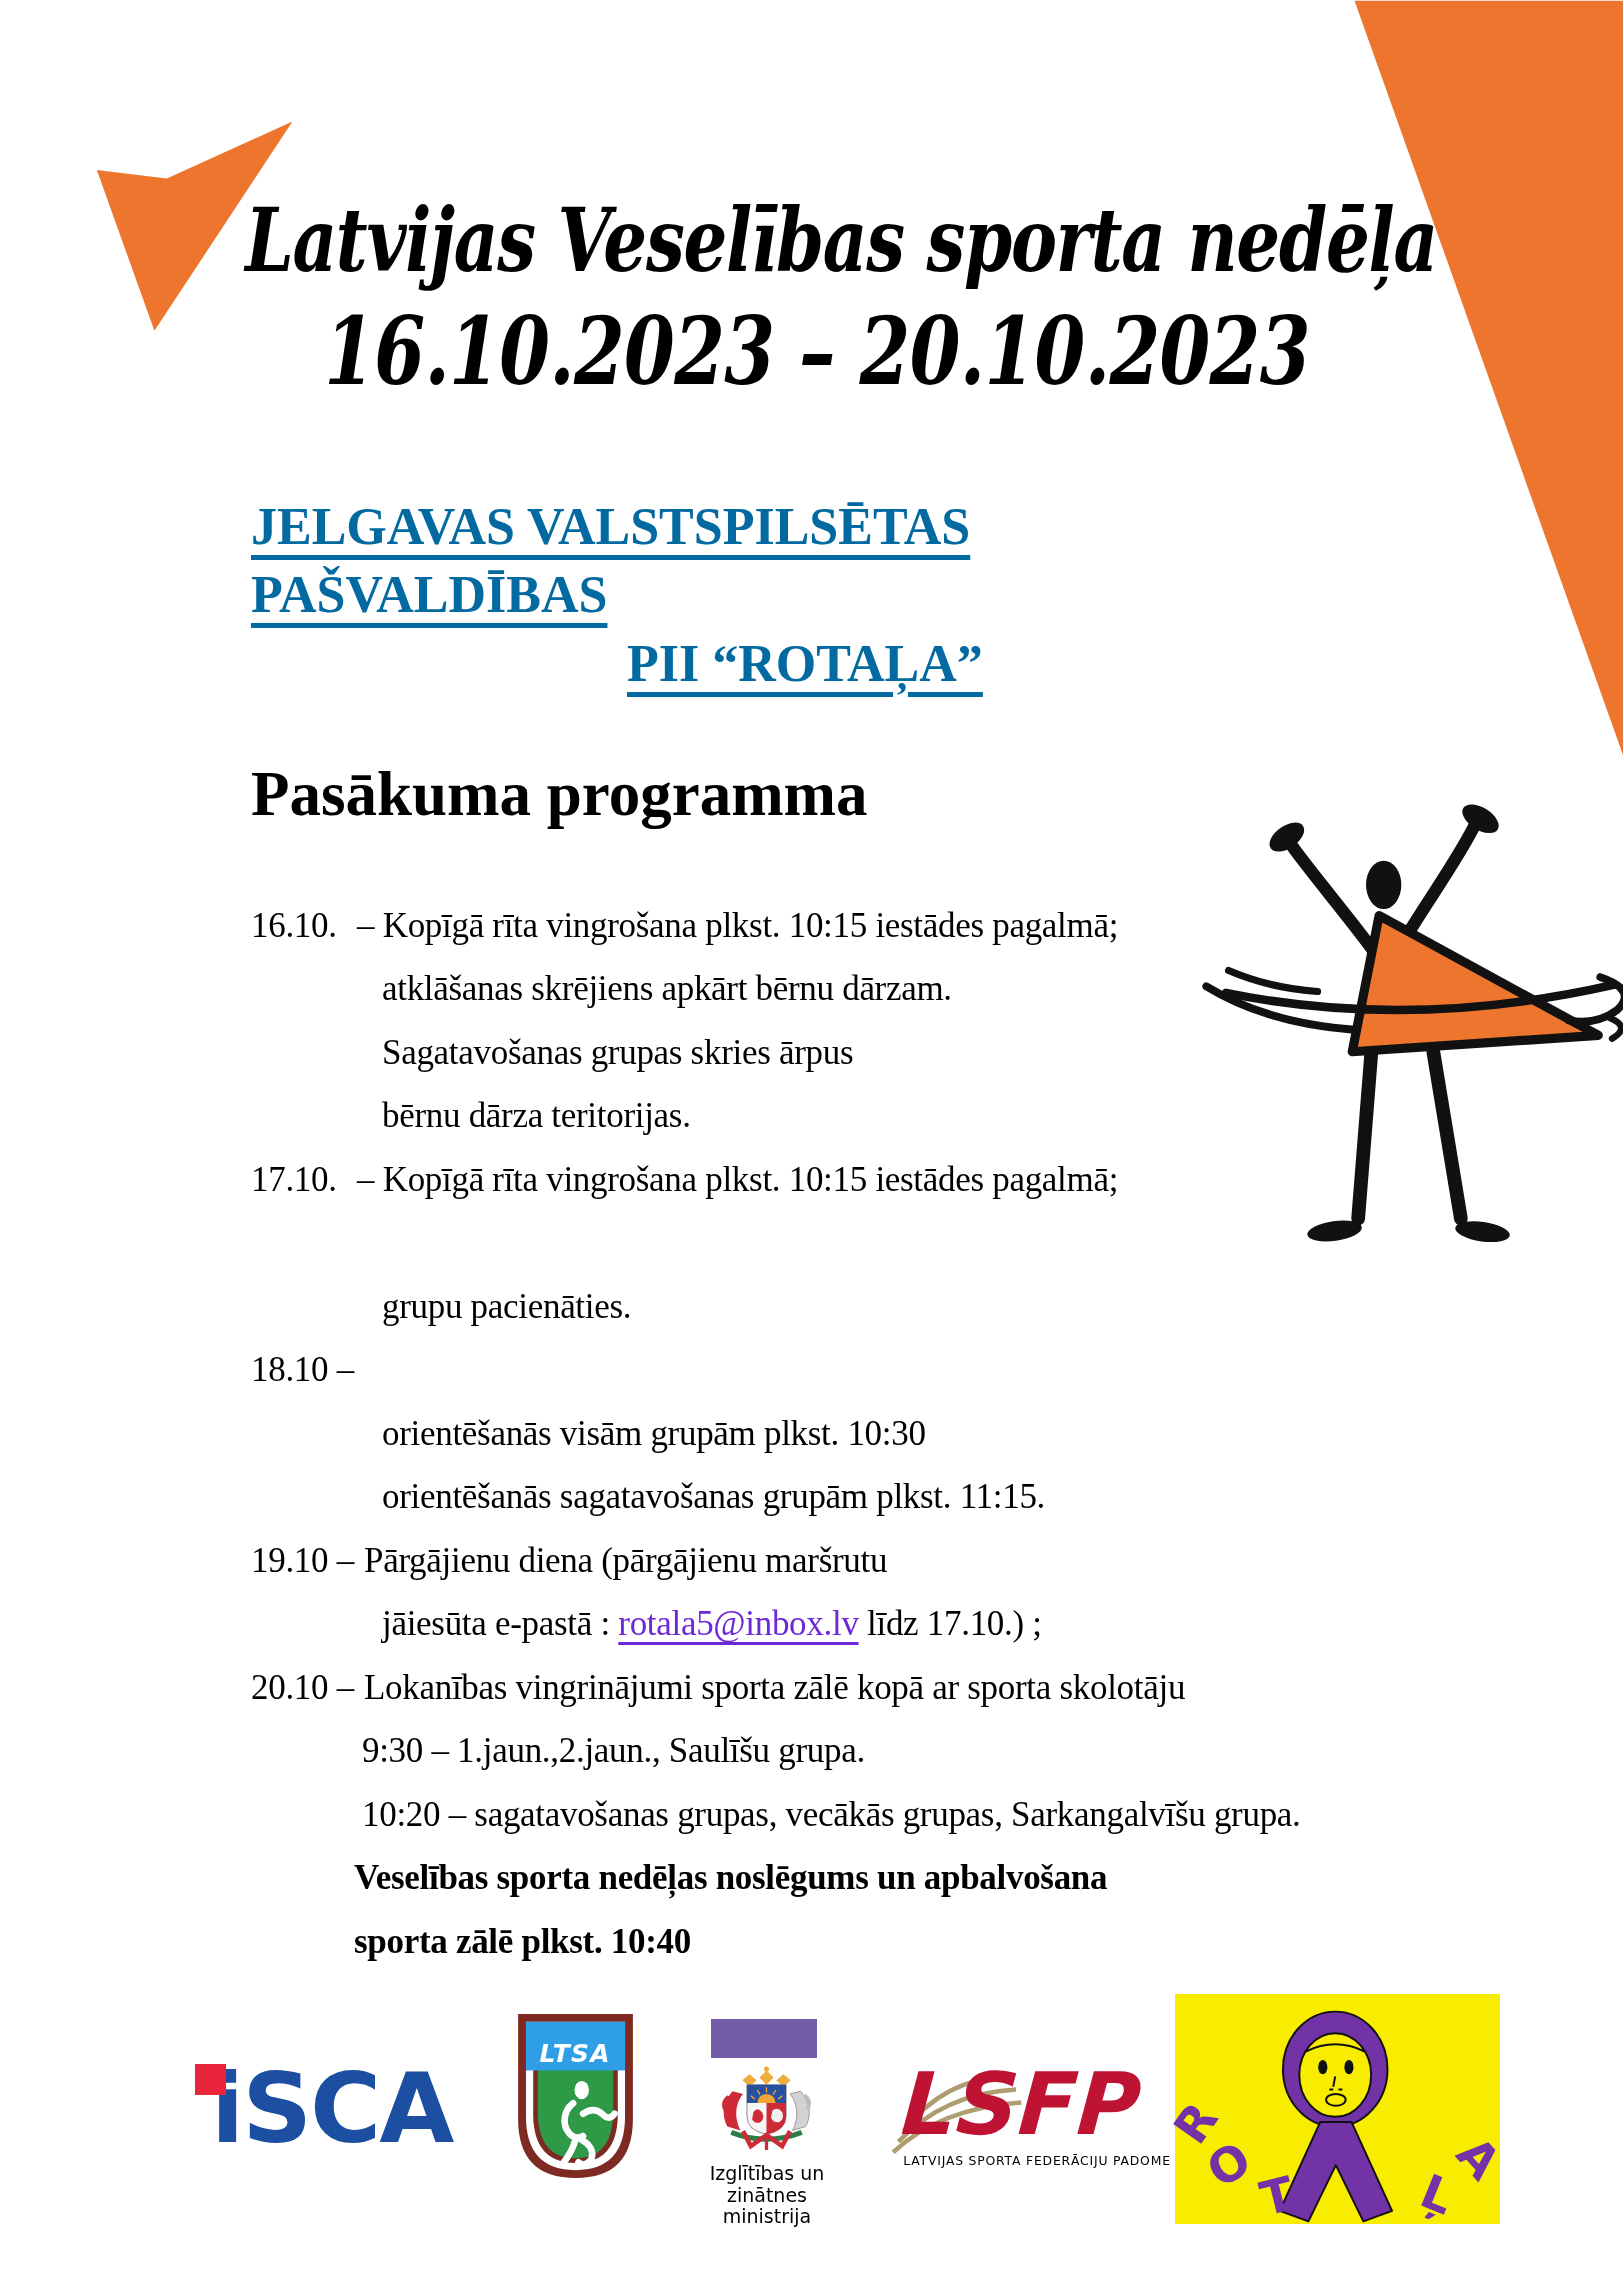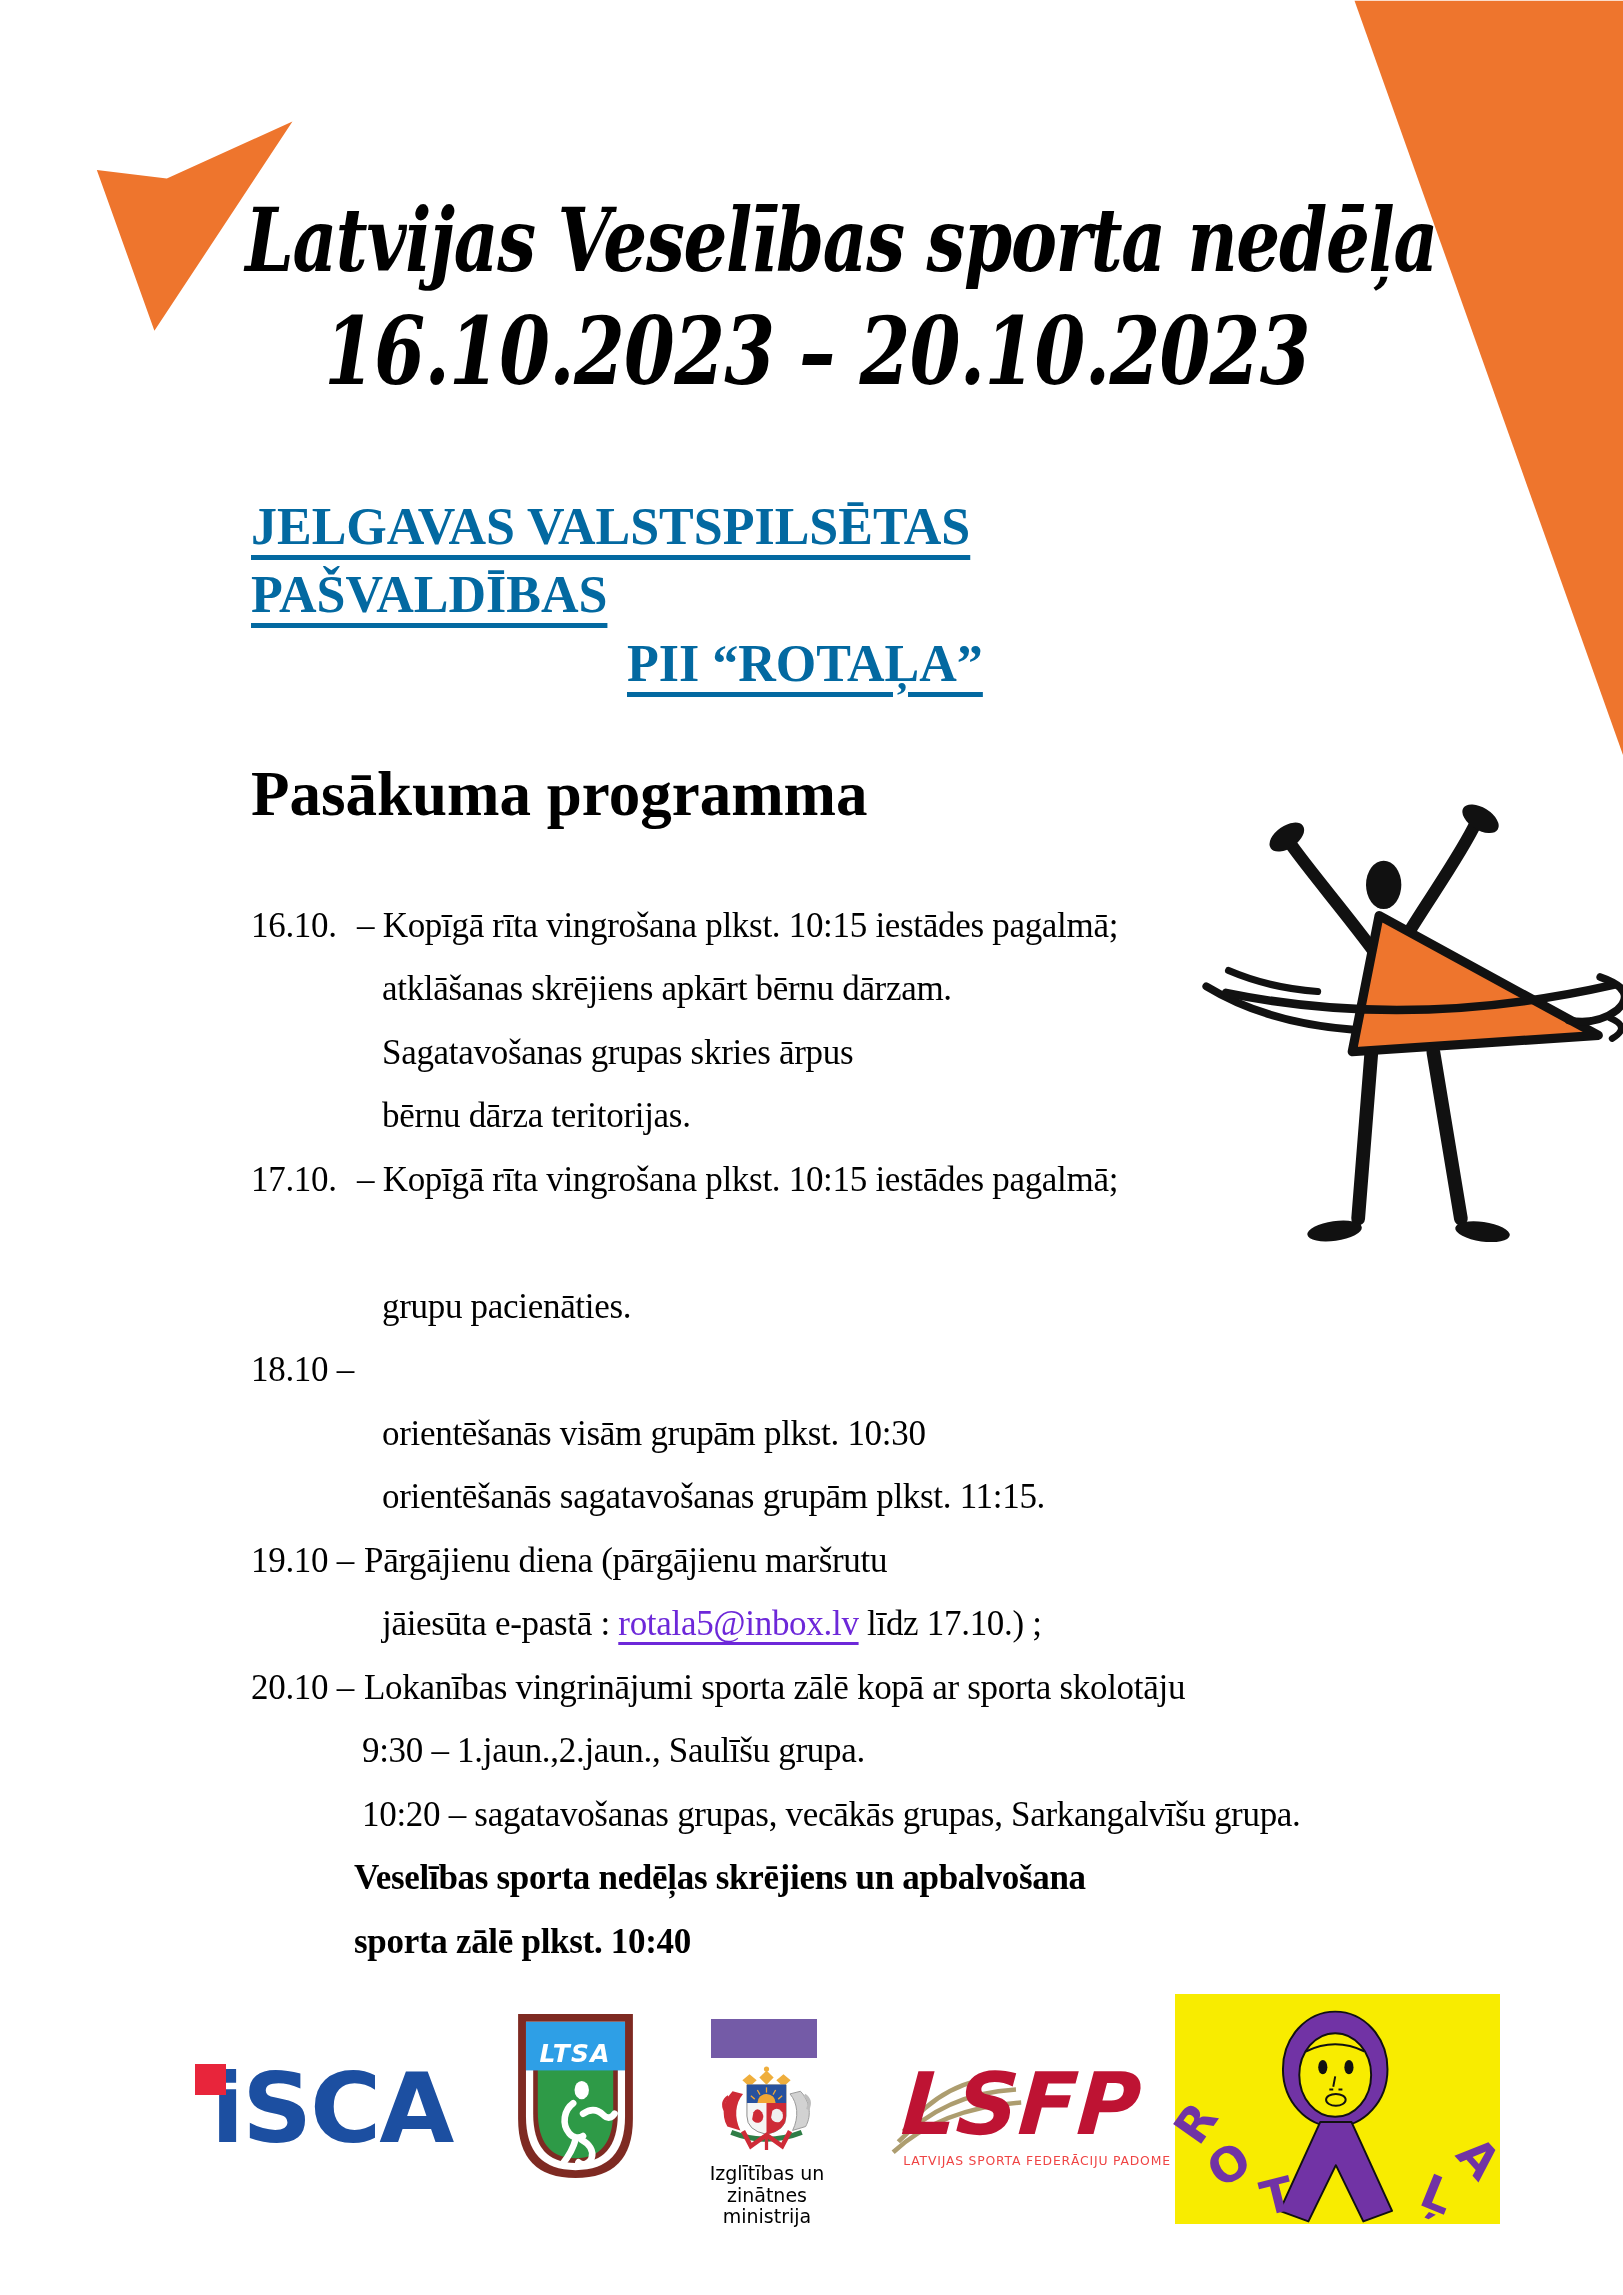--- a/index.html
+++ b/index.html
@@ -53,21 +53,21 @@
   .ministry-arms{position:absolute;left:713px;top:2065px;}
   .ministry-caption{position:absolute;left:669px;top:2163px;width:196px;text-align:center;
                     font-family:"DejaVu Sans",sans-serif;font-size:19px;line-height:21.6px;color:#000000;}
 
   .lsfp{position:absolute;left:902px;top:2061px;width:249px;height:111px;}
   .lsfp-stripes{position:absolute;left:-3.9px;top:5.2px;z-index:0;}
   .lsfp-text{position:absolute;left:0;top:0;z-index:1;font-family:"DejaVu Sans",sans-serif;
              font-weight:800;font-style:italic;font-size:86px;line-height:86px;color:#BE1333;
              transform:skewX(-4deg);}
   .lsfp-caption{position:absolute;left:1.3px;top:92px;z-index:1;font-family:"DejaVu Sans",sans-serif;
-                font-size:12.4px;letter-spacing:0.8px;color:#ef4444;white-space:nowrap;}
+                font-size:12.4px;letter-spacing:0.8px;color:#000000;white-space:nowrap;}
 
   .rotala{position:absolute;left:1175px;top:1994px;width:325px;height:230px;background:#F8EC00;}
 </style>
 </head>
 <body>
 
 <div class="page">
 
   <svg class="abs" style="left:85px;top:111px;" width="216" height="229" viewBox="0 0 330 350">
     <polygon points="18,90 125,103 317,16 106,336" fill="#EE752D"></polygon>
@@ -129,21 +129,21 @@
       <span class="sdate">20.10 –</span>
       <span class="stext ind-first">Lokanības vingrinājumi sporta zālē kopā ar sporta skolotāju</span>
     </div>
     <div class="sline" style="top:825px">
       <span class="stext ind-time">9:30 – 1.jaun.,2.jaun., Saulīšu grupa.</span>
     </div>
     <div class="sline" style="top:889px">
       <span class="stext ind-time">10:20 – sagatavošanas grupas, vecākās grupas, Sarkangalvīšu grupa.</span>
     </div>
     <div class="sline" style="top:952px">
-      <span class="stext ind-bold">Veselības sporta nedēļas skrējiens un apbalvošana</span>
+      <span class="stext ind-bold">Veselības sporta nedēļas noslēgums un apbalvošana</span>
     </div>
     <div class="sline" style="top:1016px">
       <span class="stext ind-bold">sporta zālē plkst. 10:40</span>
     </div>
   </div>
 
   <svg class="abs" style="left:1188px;top:795px;" width="445" height="465" viewBox="0 0 680 710">
 
     <ellipse cx="299" cy="137" rx="27" ry="37" fill="#111"></ellipse>
 

